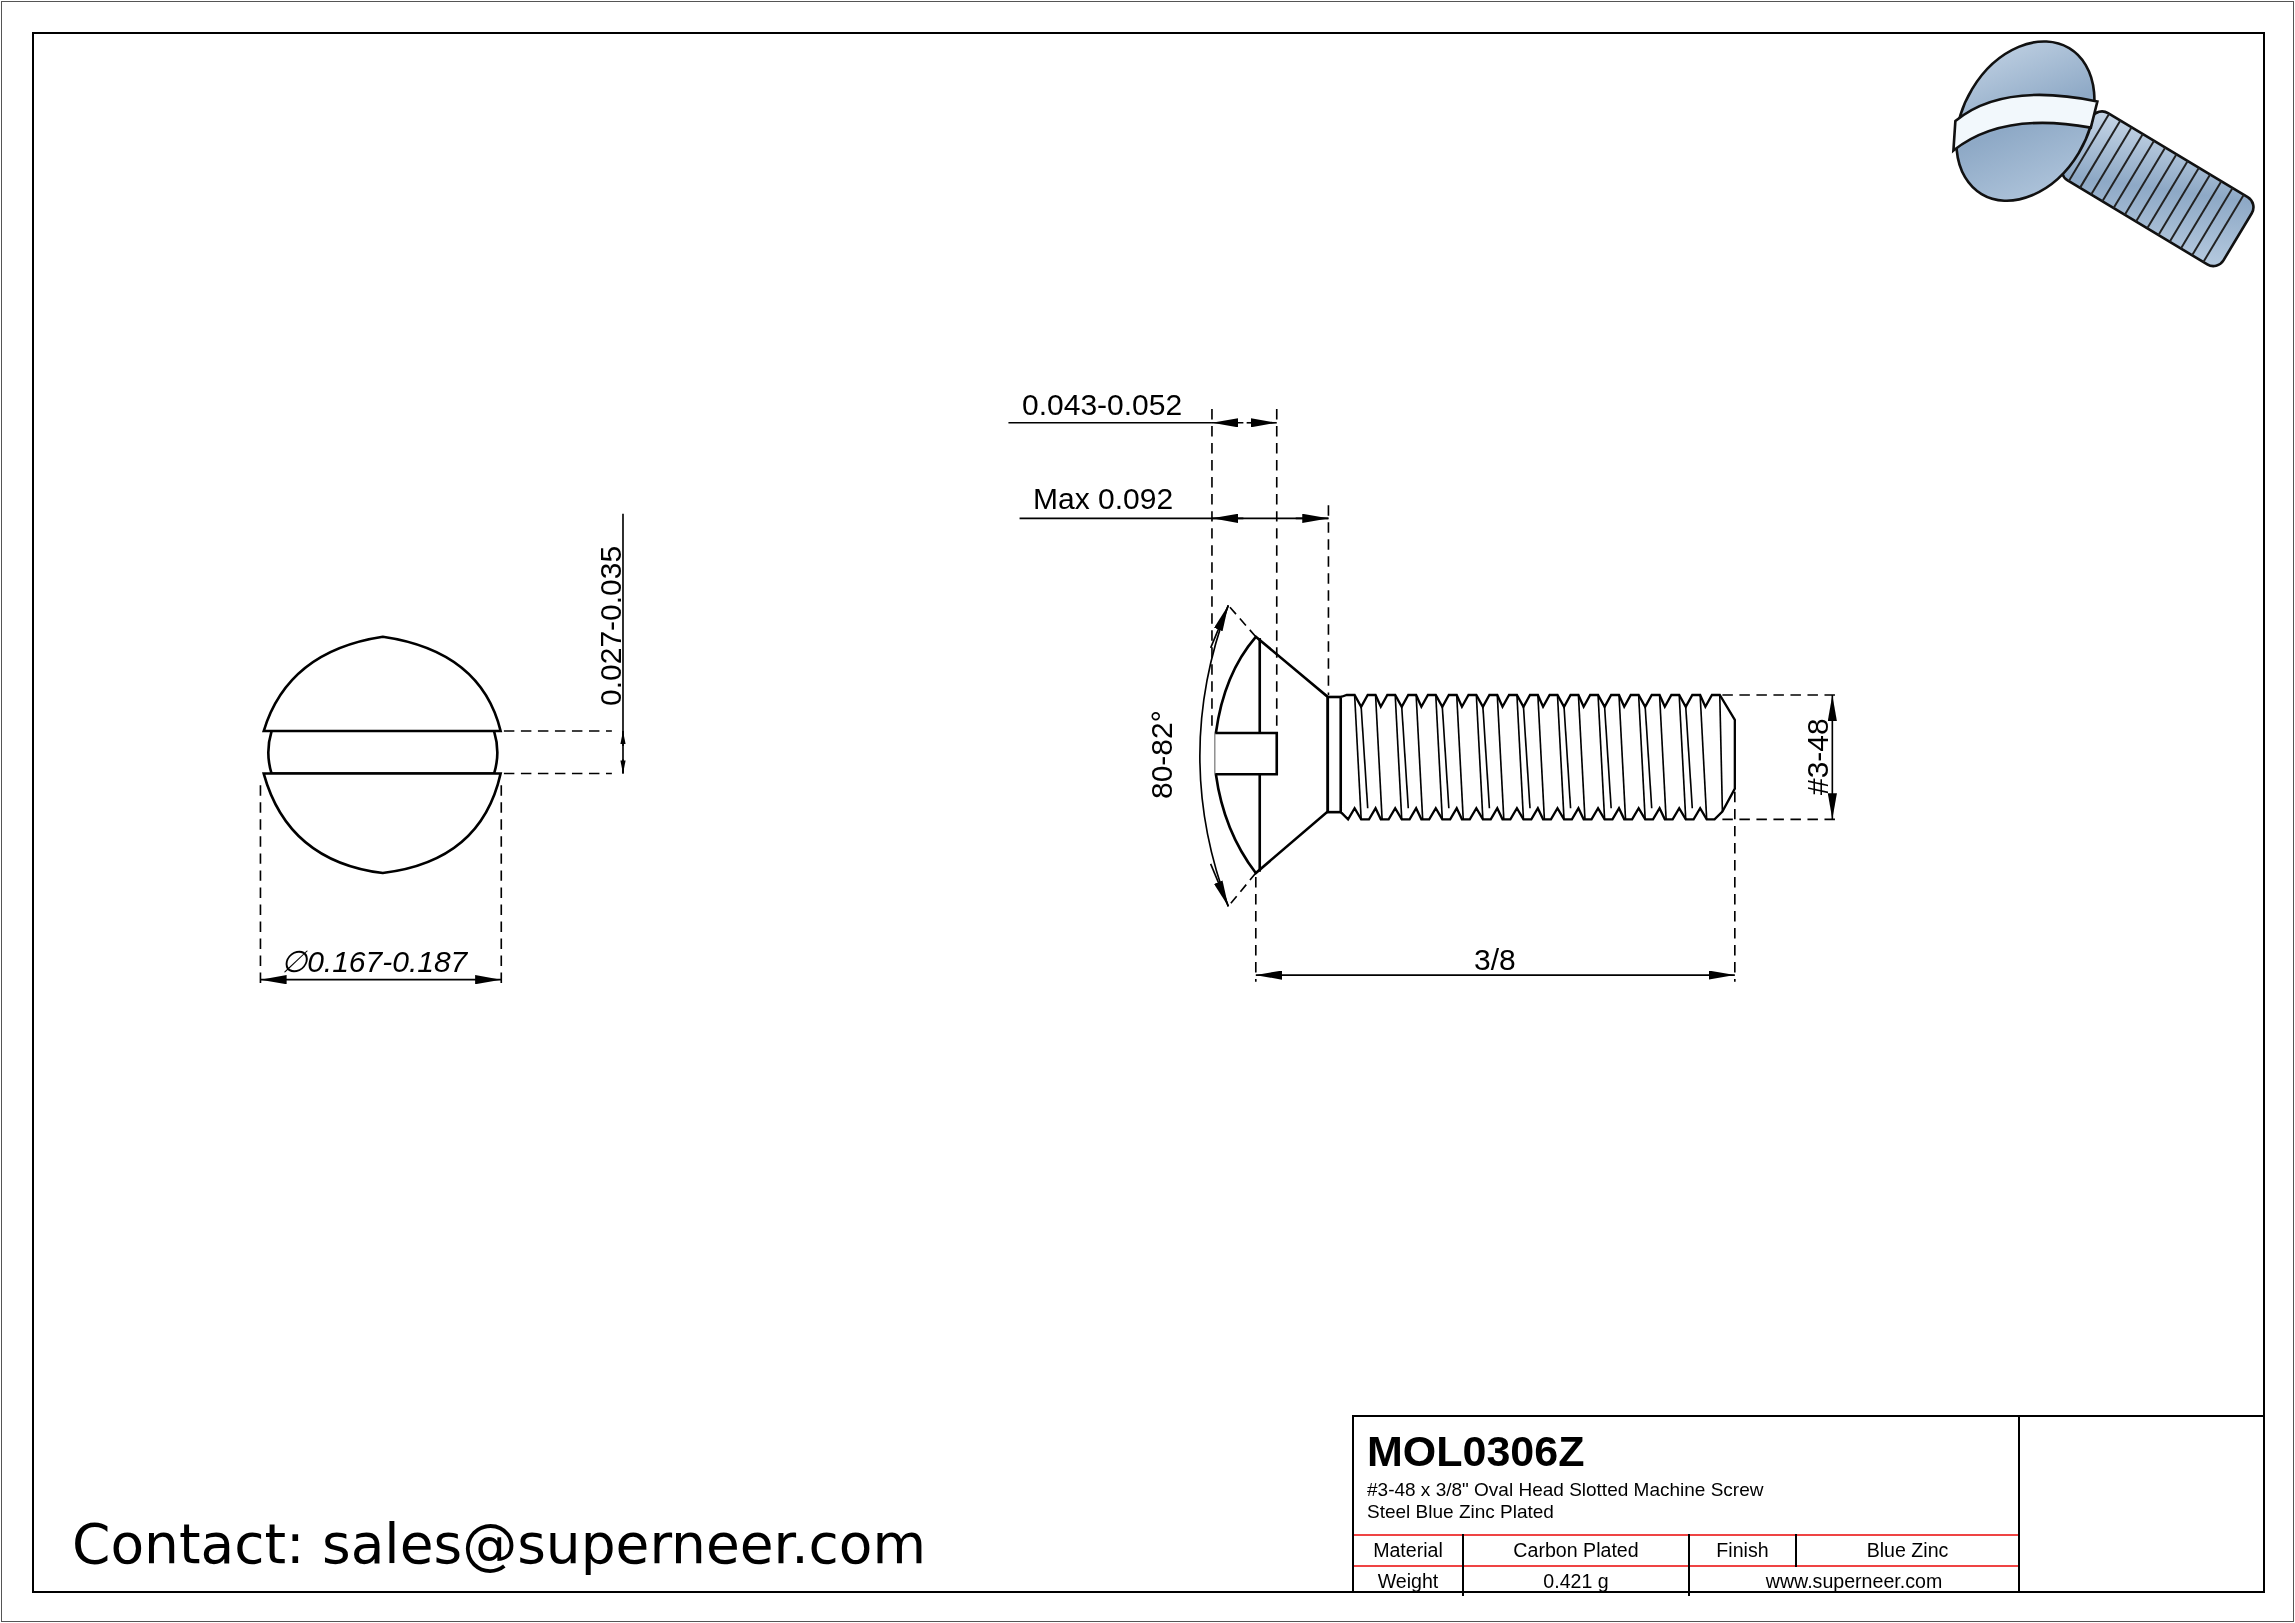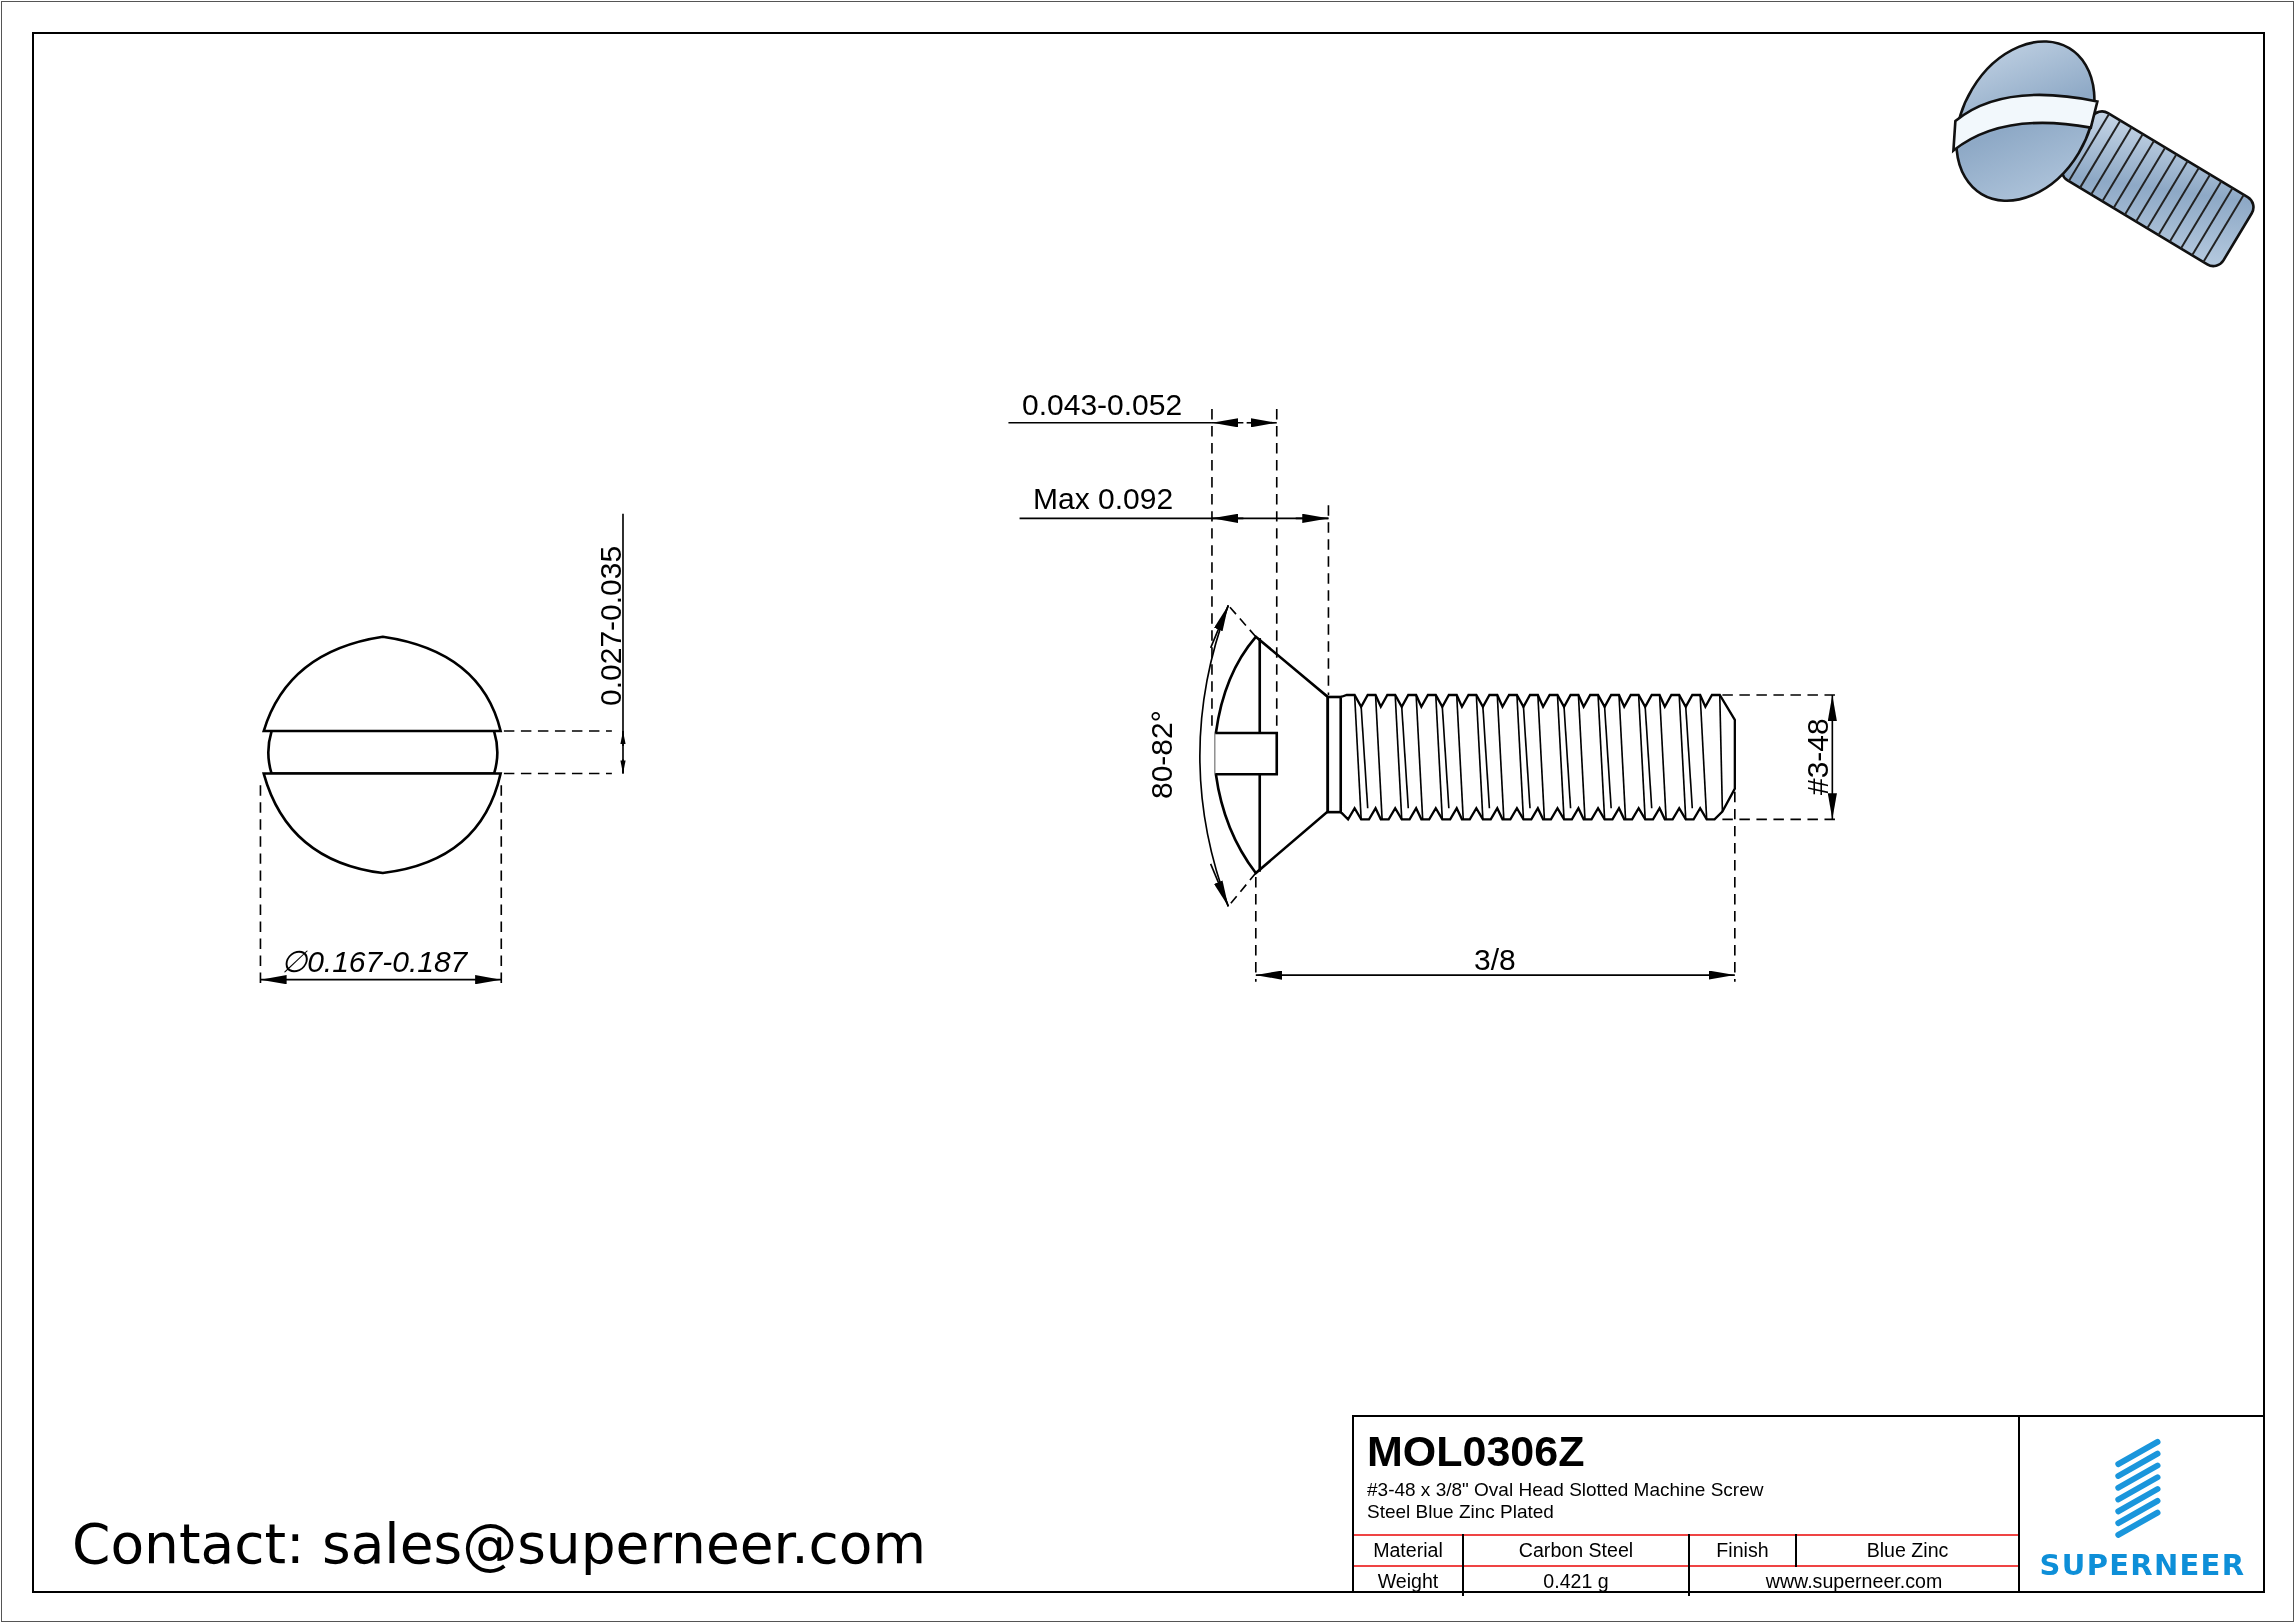--- a/index.html
+++ b/index.html
@@ -187,42 +187,28 @@
   <div class="tb-info">
     <div class="tb-part">MOL0306Z</div>
     <div class="tb-desc">
       <div>#3-48 x 3/8" Oval Head Slotted Machine Screw</div>
       <div>Steel Blue Zinc Plated</div>
     </div>
     <table class="tb-table">
       <tbody>
           <tr>
         <td style="width:108px">Material</td>
-        <td style="width:224px">Carbon Steel</td>
+        <td style="width:224px">Carbon Plated</td>
         <td style="width:105px">Finish</td>
         <td>Blue Zinc</td>
       </tr>
       <tr>
         <td>Weight</td>
         <td>0.421 g</td>
         <td colspan="2" class="url">www.superneer.com</td>
       </tr>
     </tbody>
       </table>
   </div>
-  <div class="tb-logo">
-    <svg width="245" height="131" viewBox="0 0 374 200">
-      <g stroke="#1a96dc" stroke-width="9" stroke-linecap="round">
-        <line x1="150" y1="72" x2="210" y2="38"></line>
-        <line x1="150" y1="90" x2="210" y2="56"></line>
-        <line x1="150" y1="108" x2="210" y2="74"></line>
-        <line x1="150" y1="126" x2="210" y2="92"></line>
-        <line x1="150" y1="144" x2="210" y2="110"></line>
-        <line x1="150" y1="162" x2="210" y2="128"></line>
-        <line x1="150" y1="180" x2="210" y2="146"></line>
-      </g>
-    </svg>
-    <div class="tb-brand">SUPERNEER</div>
-  </div>
 </div>
 
 <div class="contact">Contact: sales@superneer.com</div>
 
 
 </body></html>

